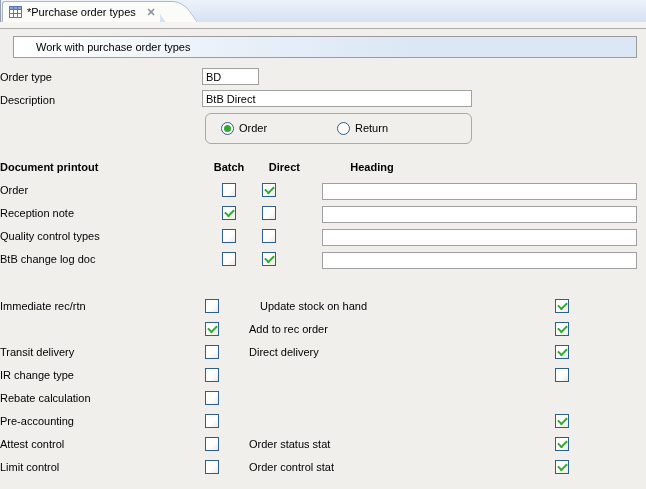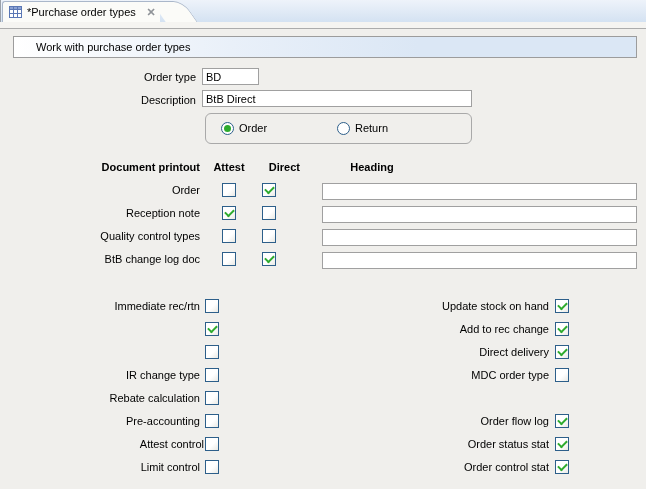--- a/index.html
+++ b/index.html
@@ -38,21 +38,21 @@
     background:#f5f4f1; border-bottom:1px solid #acacac; box-sizing:border-box;
   }
   
   .titlebar {
     position:absolute; left:13px; top:36px; width:624px; height:22px;
     border:1px solid #9c9c9c; box-sizing:border-box;
     background:linear-gradient(90deg,#ffffff 0%,#e9f0f9 35%,#dbe7f5 65%);
     line-height:20px; padding-left:22px;
   }
   
-  .lbl { position:absolute; height:13px; line-height:13px; text-align:right; white-space:nowrap; }
+  .lbl { position:absolute; height:13px; line-height:13px; white-space:nowrap; }
   .lbl.left-align { text-align:center; }
   .bold { font-weight:bold; }
   .tinput {
     position:absolute; box-sizing:border-box; height:17px;
     border:1px solid #a0a0a0; background:#fff;
     font-family:"Liberation Sans", sans-serif; font-size:11px; padding:1px 3px;
   }
   .cb {
     position:absolute; width:14px; height:14px; box-sizing:border-box;
     border:1px solid #2d5f8a;
@@ -115,21 +115,21 @@
   <div class="rgroup">
     <span class="radio" style="left:15px;top:8px" data-checked="true">
         <span class="dot"></span>
       </span>
     <span class="rlabel" style="left:33px;top:8px">Order</span>
     <span class="radio" style="left:131px;top:8px" data-checked="false"></span>
     <span class="rlabel" style="left:149px;top:8px">Return</span>
   </div>
 
   <div class="lbl bold" style="left:0;top:161px;width:200px">Document printout</div>
-  <div class="lbl bold" style="left:205px;top:161px;width:48px;text-align:center">Attest</div>
+  <div class="lbl bold" style="left:205px;top:161px;width:48px;text-align:center">Batch</div>
   <div class="lbl bold" style="left:252px;top:161px;width:48px;text-align:right">Direct</div>
   <div class="lbl bold left-align" style="left:322px;top:161px;width:100px">Heading</div>
 
   <div class="lbl" style="left:0;top:184px;width:200px">Order</div>
   <span class="cb" style="left:222px;top:183px" data-checked="false"></span>
   <span class="cb" style="left:262px;top:183px" data-checked="true">
       <span class="mark"></span>
     </span>
   <input class="tinput" style="left: 322px; top: 183px; width: 315px;" value="">
 
@@ -152,56 +152,55 @@
     </span>
   <input class="tinput" style="left: 322px; top: 252px; width: 315px;" value="">
 
   <div class="lbl" style="left:0;top:300px;width:200px">Immediate rec/rtn</div>
   <span class="cb" style="left:205px;top:299px" data-checked="false"></span>
 
   <span class="cb" style="left:205px;top:322px" data-checked="true">
       <span class="mark"></span>
     </span>
 
+  <div class="lbl" style="left:0;top:346px;width:200px">Transit delivery</div>
   <span class="cb" style="left:205px;top:345px" data-checked="false"></span>
 
   <div class="lbl" style="left:0;top:369px;width:200px">IR change type</div>
   <span class="cb" style="left:205px;top:368px" data-checked="false"></span>
 
   <div class="lbl" style="left:0;top:392px;width:200px">Rebate calculation</div>
   <span class="cb" style="left:205px;top:391px" data-checked="false"></span>
 
   <div class="lbl" style="left:0;top:415px;width:200px">Pre-accounting</div>
   <span class="cb" style="left:205px;top:414px" data-checked="false"></span>
 
-  <div class="lbl" style="left:8px;top:438px;width:196px">Attest control</div>
+  <div class="lbl" style="left:0;top:438px;width:196px">Attest control</div>
   <span class="cb" style="left:205px;top:437px" data-checked="false"></span>
 
   <div class="lbl" style="left:0;top:461px;width:200px">Limit control</div>
   <span class="cb" style="left:205px;top:460px" data-checked="false"></span>
 
-  <div class="lbl" style="left:249px;top:300px;width:300px">Update stock on hand</div>
+  <div class="lbl" style="left:260px;top:300px;width:300px">Update stock on hand</div>
   <span class="cb" style="left:555px;top:299px" data-checked="true">
       <span class="mark"></span>
     </span>
 
-  <div class="lbl" style="left:249px;top:323px;width:300px">Add to rec change</div>
+  <div class="lbl" style="left:249px;top:323px;width:300px">Add to rec order</div>
   <span class="cb" style="left:555px;top:322px" data-checked="true">
       <span class="mark"></span>
     </span>
 
   <div class="lbl" style="left:249px;top:346px;width:300px">Direct delivery</div>
   <span class="cb" style="left:555px;top:345px" data-checked="true">
       <span class="mark"></span>
     </span>
 
-  <div class="lbl" style="left:249px;top:369px;width:300px">MDC order type</div>
   <span class="cb" style="left:555px;top:368px" data-checked="false"></span>
 
-  <div class="lbl" style="left:249px;top:415px;width:300px">Order flow log</div>
   <span class="cb" style="left:555px;top:414px" data-checked="true">
       <span class="mark"></span>
     </span>
 
   <div class="lbl" style="left:249px;top:438px;width:300px">Order status stat</div>
   <span class="cb" style="left:555px;top:437px" data-checked="true">
       <span class="mark"></span>
     </span>
 
   <div class="lbl" style="left:249px;top:461px;width:300px">Order control stat</div>

